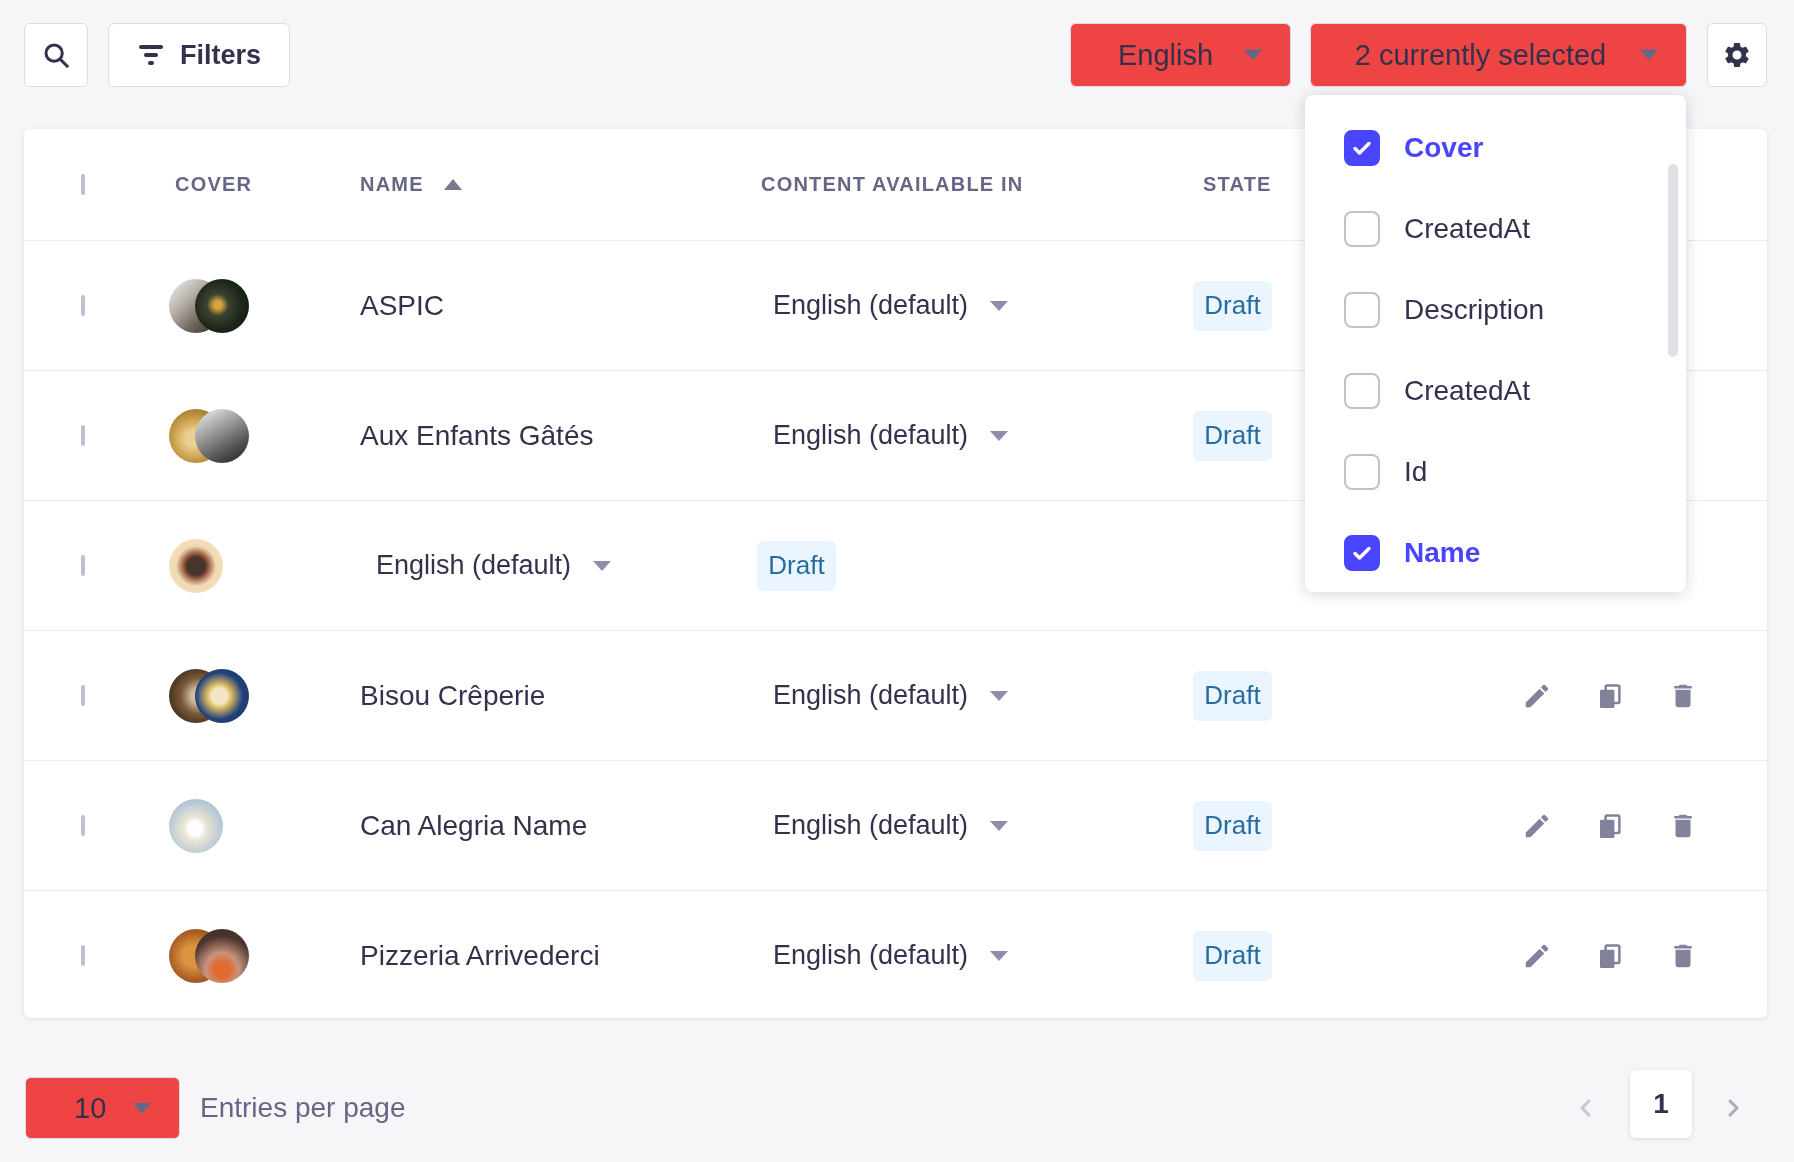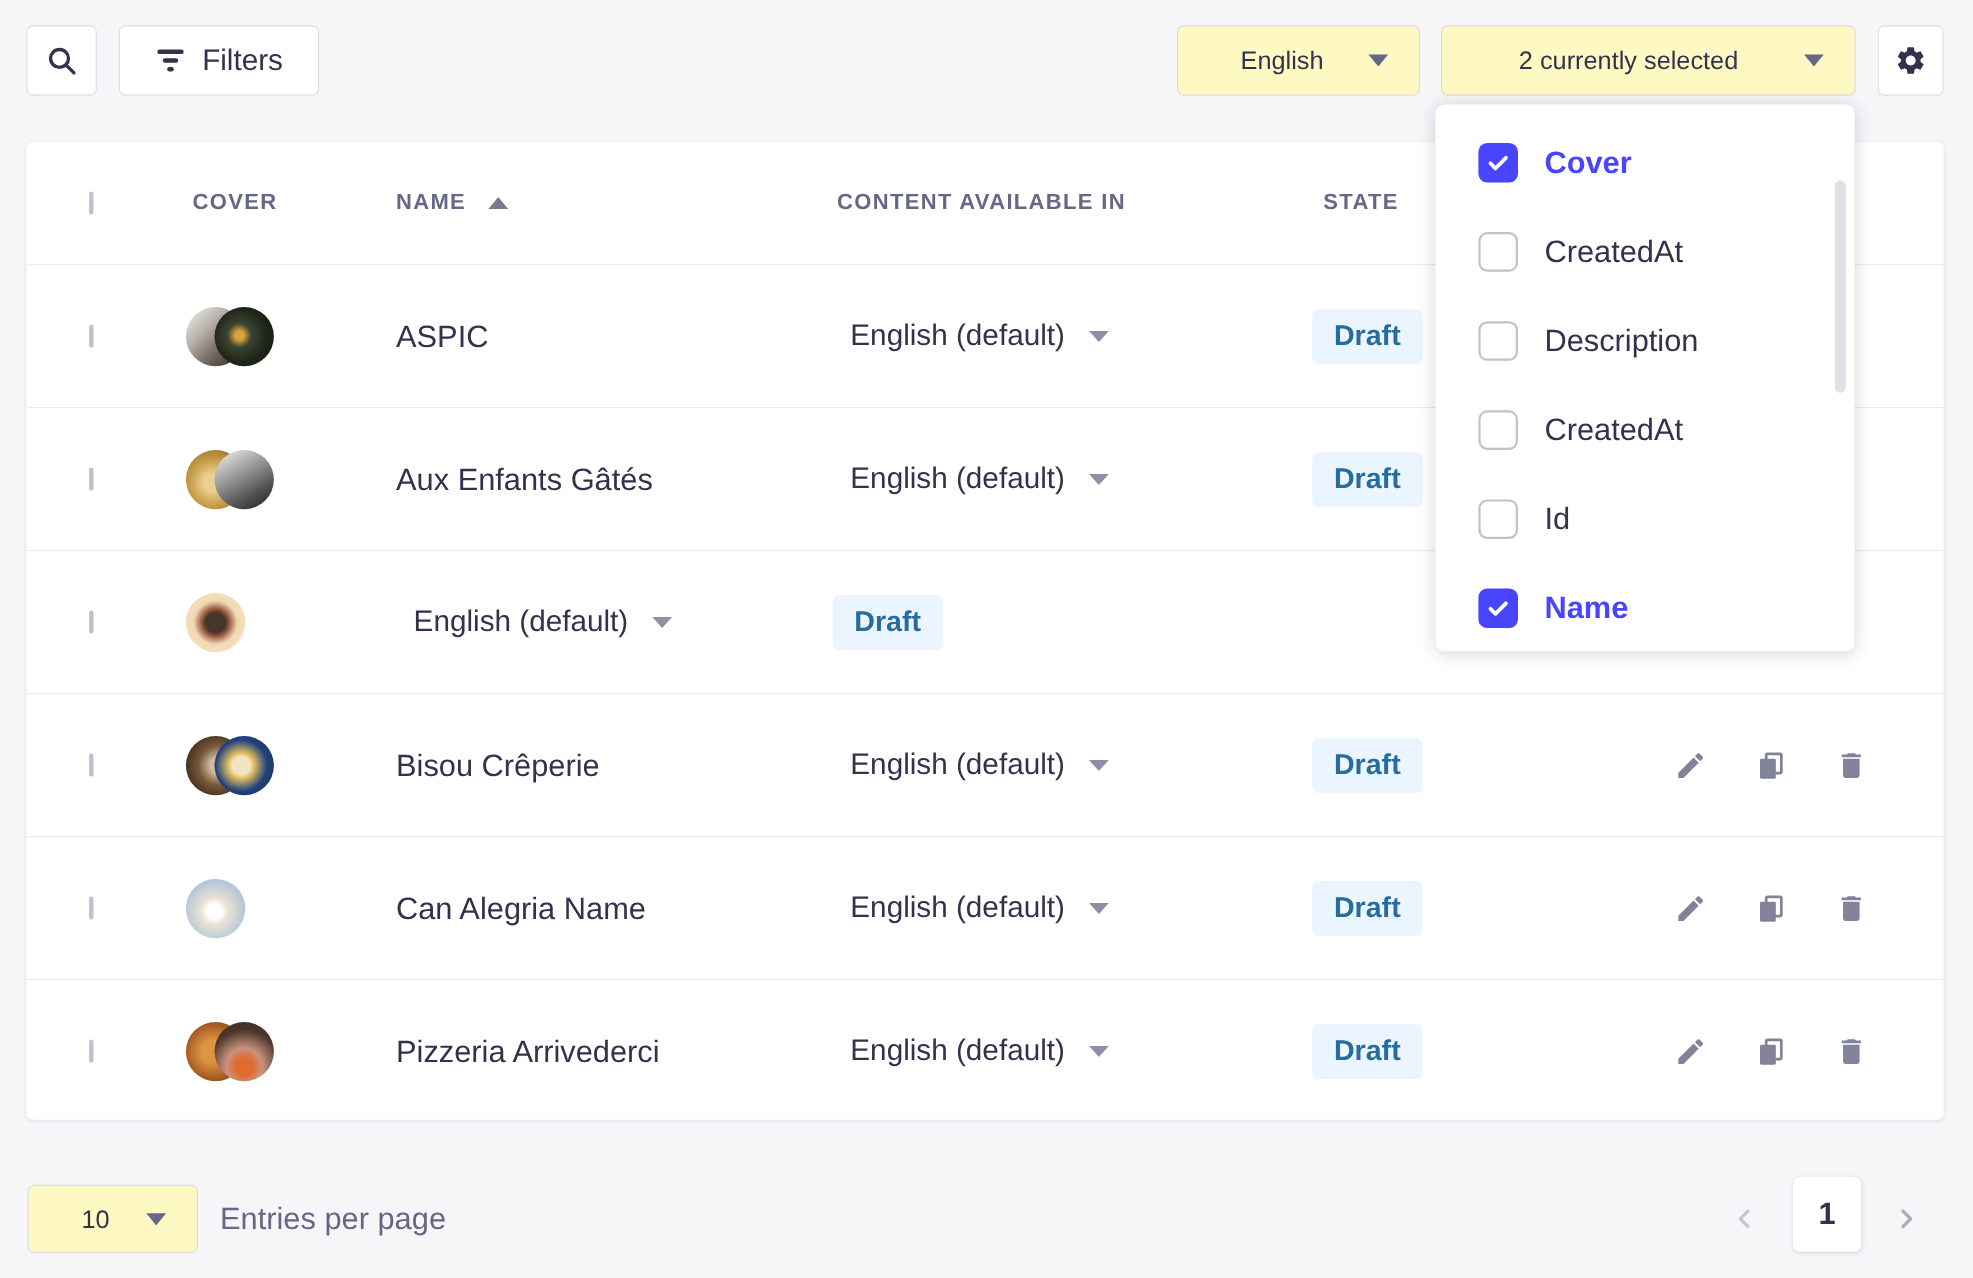--- a/index.html
+++ b/index.html
@@ -14,25 +14,25 @@
   .abs { position:absolute; }
 
   
   .tool-btn {
     background:#fff; border:1px solid #DCDCE4; border-radius:6px;
     display:flex; align-items:center; justify-content:center;
     cursor:pointer;
   }
   .btn-search { left:24px; top:23px; width:64px; height:64px; }
   .btn-filters { left:108px; top:23px; width:182px; height:64px; gap:15px;
-    font-size:27px; font-weight:400; color:#32324D; }
+    font-size:27px; font-weight:700; color:#32324D; }
   .select-box {
-    background:#fef9c3; border:1px solid #DCDCE4; border-radius:6px;
+    background:#ef4444; border:1px solid #DCDCE4; border-radius:6px;
     display:flex; align-items:center; justify-content:center;
-    font-size:23px; color:#32324D; position:absolute; cursor:pointer;
+    font-size:29px; color:#32324D; position:absolute; cursor:pointer;
   }
   .select-locale  { left:1070px; top:23px; width:221px; height:64px; }
   .select-columns { left:1310px; top:23px; width:377px; height:64px; }
   .caret-down {
     width:0; height:0; border-left:9px solid transparent;
     border-right:9px solid transparent; border-top:11px solid #666687;
     position:absolute; right:28px; top:50%; transform:translateY(-50%);
   }
   .btn-gear { left:1707px; top:23px; width:60px; height:64px; }
 
@@ -65,22 +65,22 @@
   .covers { display:flex; align-items:center; }
   .av { width:54px; height:54px; border-radius:50%; flex:none; }
   .av + .av { margin-left:-28px; }
   .name-cell { font-size:28px; color:#32324D; font-weight:500; }
   .locale-cell { font-size:27px; color:#32324D; display:flex; align-items:center; gap:22px;margin-left:16px; }
   .caret-sm {
     width:0; height:0; border-left:9px solid transparent;
     border-right:9px solid transparent; border-top:10px solid #8E8EA9; cursor:pointer;
   }
   .badge {
-    width:100px; height:50px; border-radius:6px; background:#EAF5FF;
-    color:#266D9E; font-size:26px; font-weight:700;
+    width:79px; height:50px; border-radius:6px; background:#EAF5FF;
+    color:#266D9E; font-size:26px; font-weight:400;
     display:flex; align-items:center; justify-content:center;
   }
   .actions { display:flex; justify-content:flex-end; align-items:center;
     gap:43px; padding-right:69px; }
   .actions svg { cursor:pointer; }
   .actions.hidden { visibility:hidden; }
 
   
   .av-1a { background:linear-gradient(135deg,#ece9e6 5%,#b9b2ac 35%,#6e645c 65%,#332c27 95%); }
   .av-1b { background:radial-gradient(circle at 42% 48%,#d8a43e 0 9%,#3a4330 26%,#1d2418 60%,#121710); }

